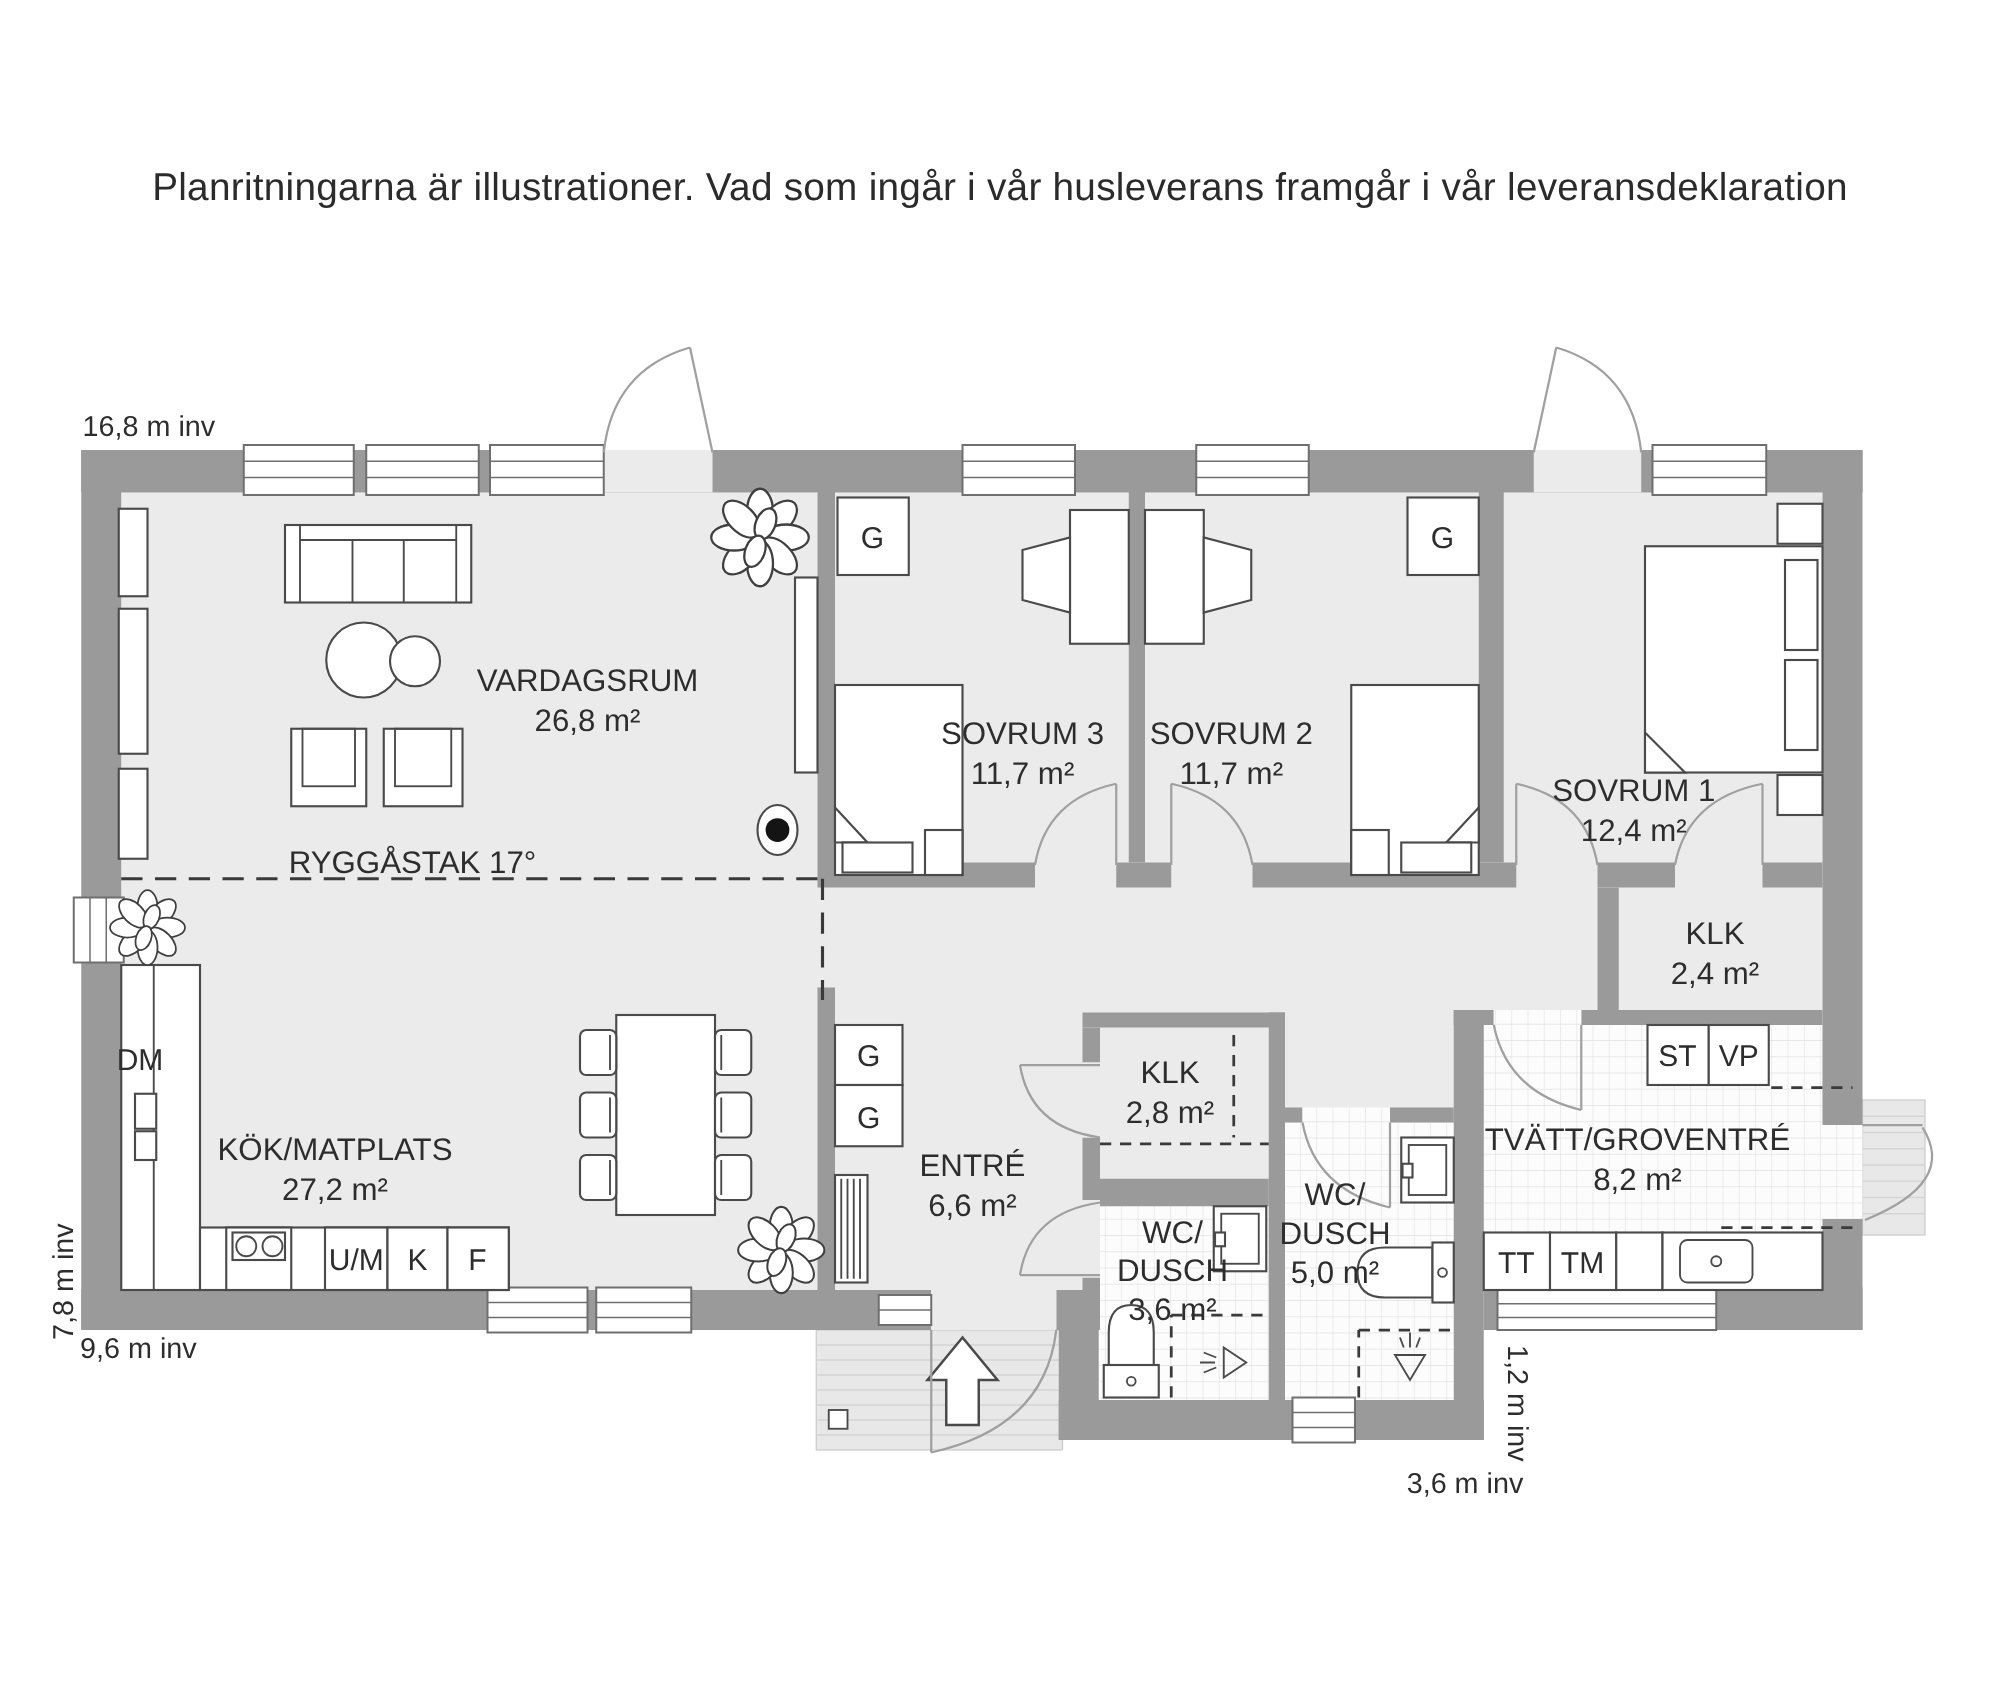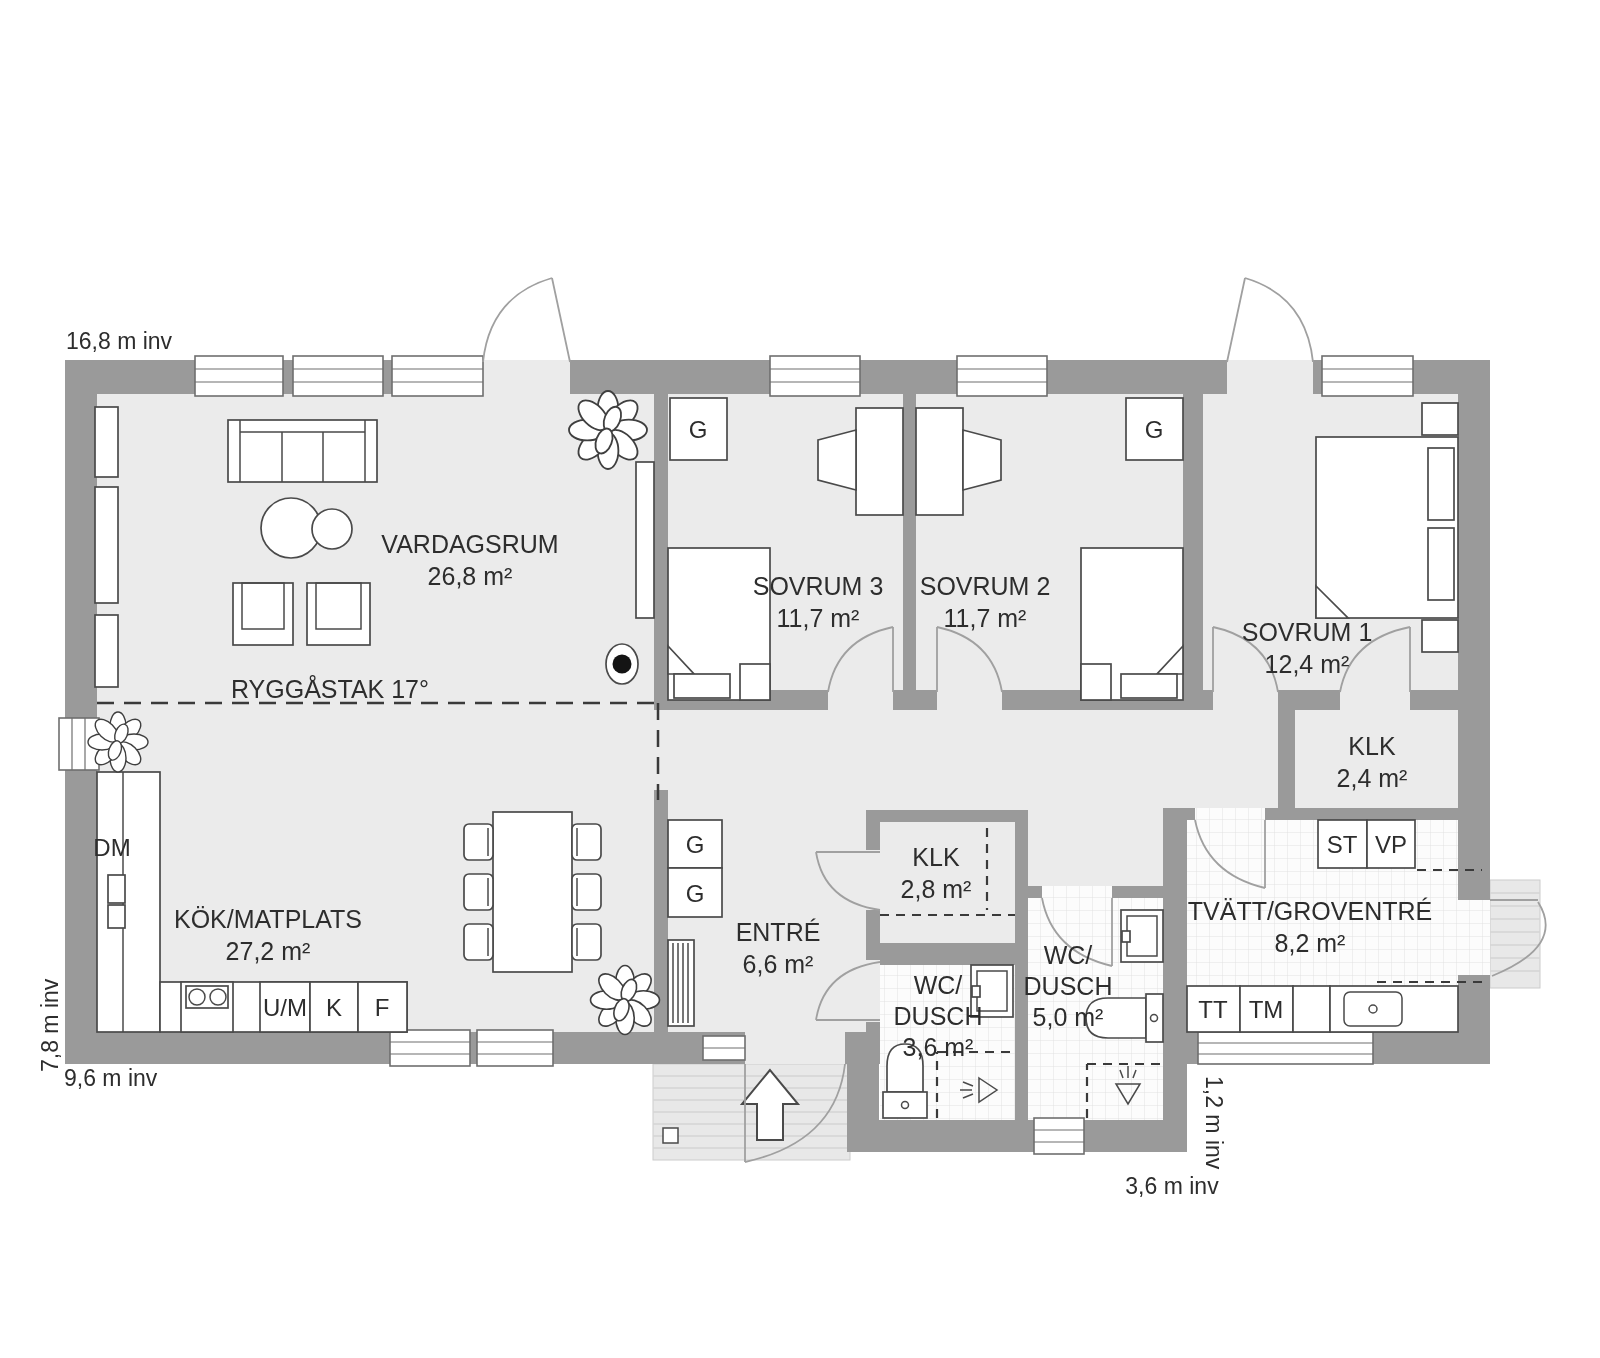--- a/index.html
+++ b/index.html
@@ -18,20 +18,21 @@
   .winline{stroke:#6f6f6f;stroke-width:1.2;}
   .door{fill:none;stroke:#a0a0a0;stroke-width:1.8;}
   .dash{fill:none;stroke:#3a3a3a;stroke-width:2.2;stroke-dasharray:9 7;}
   .roofdash{fill:none;stroke:#3a3a3a;stroke-width:2.5;stroke-dasharray:17 10;}
 </style>
 </head>
 <body>
 
 <div class="stage">
 
+  <div class="title">Planritningarna är illustrationer. Vad som ingår i vår husleverans framgår i vår leveransdeklaration</div>
 
   <svg width="1600" height="1358" viewBox="0 0 1600 1358">
 
     <defs>
       <pattern id="tiles" width="13" height="13" patternUnits="userSpaceOnUse">
         <rect width="13" height="13" fill="#fcfcfc"></rect>
         <path d="M13 0H0V13" fill="none" stroke="#e2e2e2" stroke-width="1"></path>
       </pattern>
       <g id="plant" stroke="#3f3f3f" stroke-width="1.4" fill="#ffffff">
         <circle r="5"></circle>

